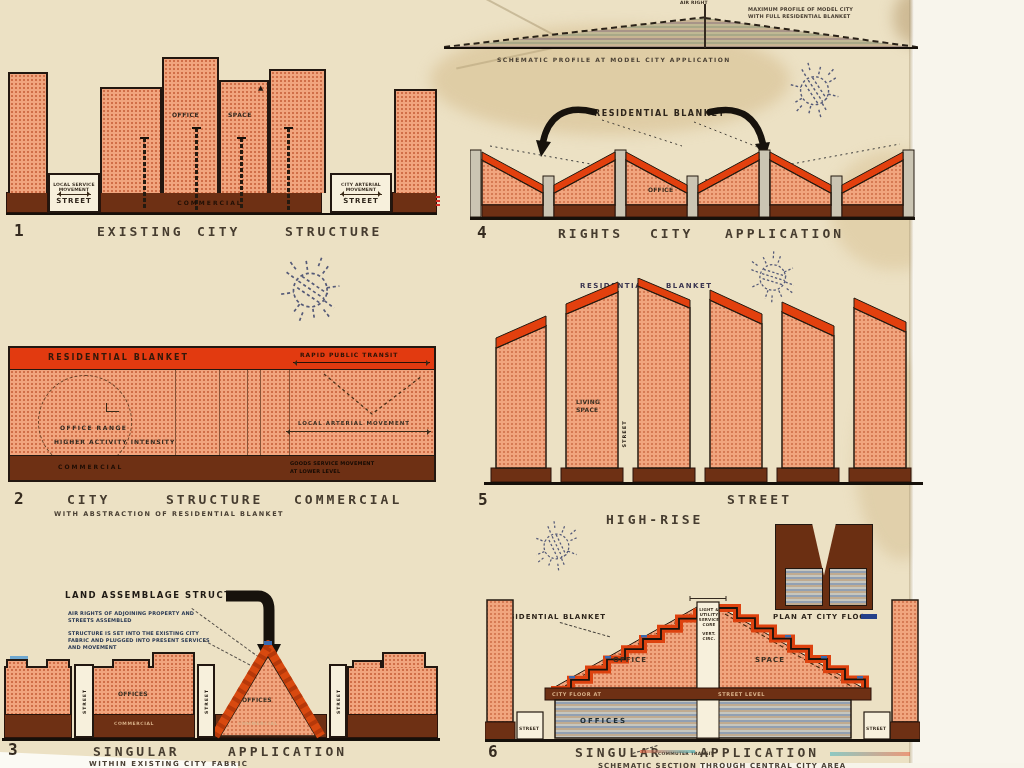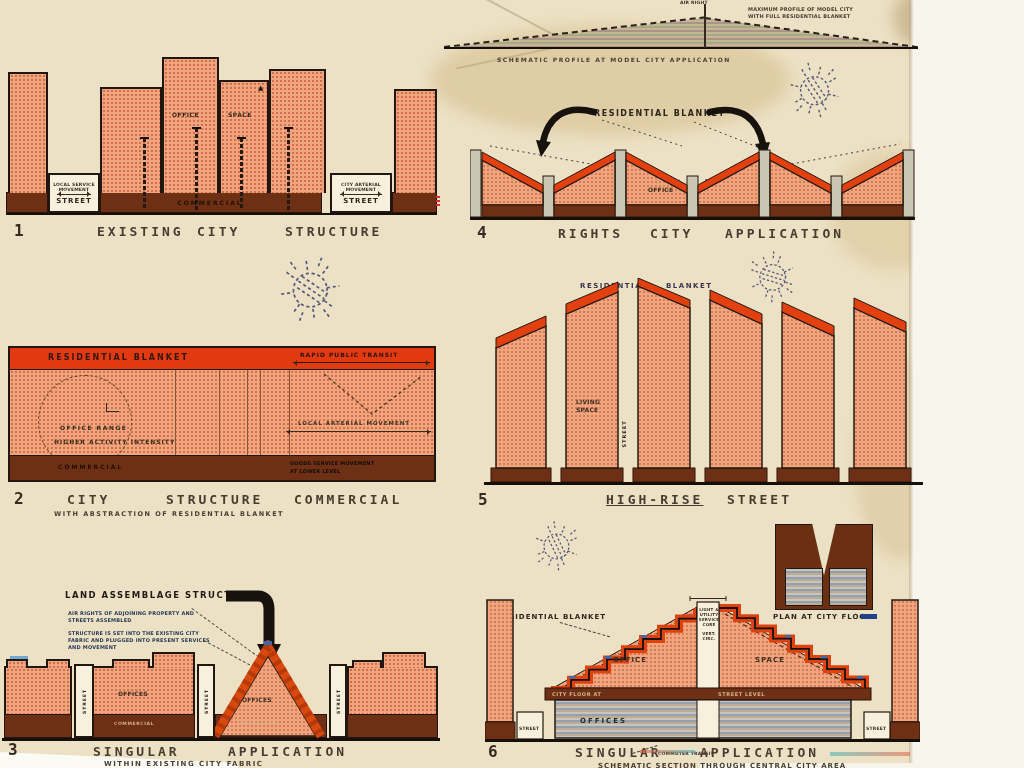--- a/index.html
+++ b/index.html
@@ -256,21 +256,21 @@
     </g>
     <rect x="6" y="204" width="439" height="3" fill="#16100a"></rect>
   </svg>
   <span class="abs micro" style="left:576px;top:398px;font-size:6px;">LIVING</span>
   <span class="abs micro" style="left:576px;top:406px;font-size:6px;">SPACE</span>
   <div class="abs slot" style="left:616px;top:412px;width:16px;height:44px;">
     <span class="vstreet">STREET</span>
   </div>
 
   <span class="abs num" style="left:478px;top:490px;">5</span>
-  <span class="abs cap" style="left:606px;top:492px;text-decoration:underline;">HIGH-RISE</span>
+  <span class="abs cap" style="left:606px;top:512px;">HIGH-RISE</span>
   <span class="abs cap" style="left:727px;top:492px;">STREET</span>
 
   <span class="abs lbl" style="left:65px;top:590px;font-size:8.5px;letter-spacing:1.5px;color:#1f1a14;">LAND ASSEMBLAGE STRUCTURE</span>
   <svg class="abs" style="left:224px;top:586px;width:64px;height:88px;" viewBox="0 0 64 88">
     <path d="M2 10 H34 Q45 10 45 24 V58" fill="none" stroke="#17120c" stroke-width="11"></path>
     <path d="M33 58 L57 58 L45 82 Z" fill="#17120c"></path>
   </svg>
   <span class="abs micro" style="left:68px;top:610px;color:#2a3a55;">AIR RIGHTS OF ADJOINING PROPERTY AND</span>
   <span class="abs micro" style="left:68px;top:617px;color:#2a3a55;">STREETS ASSEMBLED</span>
   <span class="abs micro" style="left:68px;top:630px;color:#2a3a55;">STRUCTURE IS SET INTO THE EXISTING CITY</span>
@@ -322,21 +322,21 @@
   <div class="abs whitebox slot" style="left:197px;top:664px;width:18px;height:74px;">
     <span class="vstreet" style="font-size:4.5px;">STREET</span>
   </div>
   <div class="abs whitebox slot" style="left:329px;top:664px;width:18px;height:74px;">
     <span class="vstreet" style="font-size:4.5px;">STREET</span>
   </div>
 
   <span class="abs num" style="left:8px;top:740px;">3</span>
   <span class="abs cap" style="left:93px;top:744px;">SINGULAR</span>
   <span class="abs cap" style="left:228px;top:744px;">APPLICATION</span>
-  <span class="abs tiny" style="left:104px;top:760px;font-size:7px;letter-spacing:1.5px;color:#4a4034;">WITHIN EXISTING CITY FABRIC</span>
+  <span class="abs tiny" style="left:89px;top:760px;font-size:7px;letter-spacing:1.5px;color:#4a4034;">WITHIN EXISTING CITY FABRIC</span>
 
   <svg class="abs" style="left:526px;top:514px;width:62px;height:62px;transform:rotate(22deg);" viewBox="0 0 80 80">
     <g fill="none" stroke="#555a78" stroke-width="1.6" stroke-dasharray="3 2.6">
       <circle cx="40" cy="42" r="16"></circle>
       <path d="M30 32 L52 52 M34 28 L56 48 M28 38 L48 56"></path>
       <path d="M40 14 V24 M40 60 V70 M12 42 H24 M56 42 H68 M20 22 L28 30 M52 54 L60 62 M60 22 L52 30 M28 54 L20 62 M25 13 L30 22 M50 62 L55 71 M55 13 L50 22 M30 62 L25 71"></path>
     </g>
   </svg>
 
   <div class="abs" style="left:773px;top:522px;width:106px;height:102px;">

